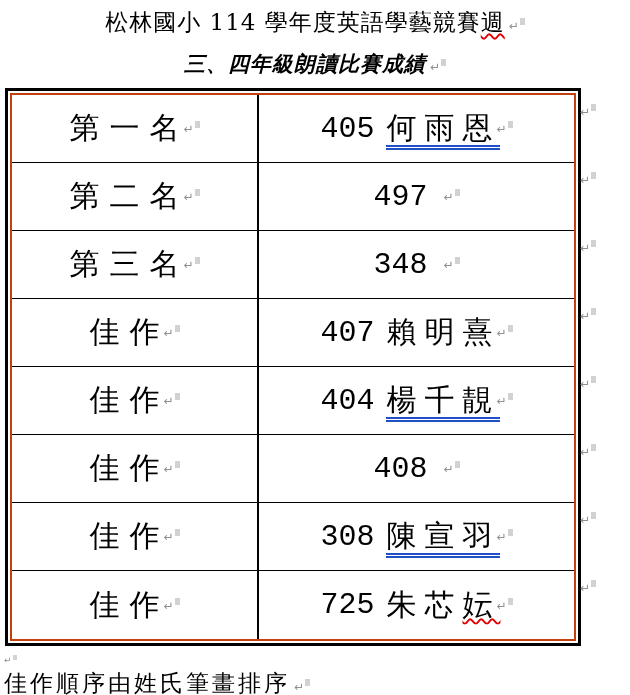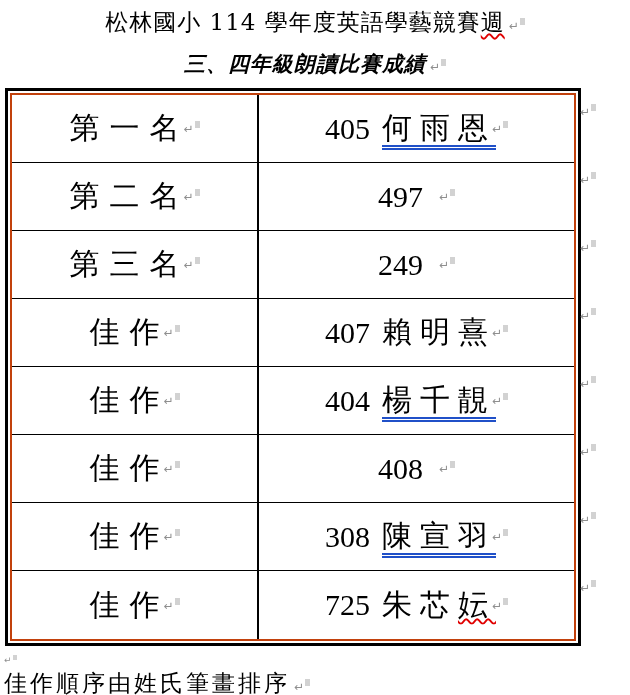--- a/index.html
+++ b/index.html
@@ -92,21 +92,21 @@
   }
   .cell-result{flex:1;}
   .cjk{font-family:"DejaVu Serif", serif;}
   .rank-text{
     font-size:30px;
     letter-spacing:10px;
     margin-right:-10px;
     white-space:nowrap;
   }
   .num{
-    font-family:Liberation Serif, serif;
+    font-family:Liberation Mono, monospace;
     font-size:30px;
     margin-right:12px;
   }
   .name-group{
     font-size:30px;
     letter-spacing:8px;
     margin-right:-8px;
     white-space:nowrap;
   }
   .row-mark{
@@ -168,21 +168,21 @@
       </div>
       <span class="mark row-mark">↵</span>
     </div>
 
     <div class="row">
       <div class="cell cell-rank">
         <span class="cjk rank-text">第三名</span>
             <span class="mark">↵</span>
       </div>
       <div class="cell cell-result">
-        <span class="num">249</span>
+        <span class="num">348</span>
             <span class="mark">↵</span>
       </div>
       <span class="mark row-mark">↵</span>
     </div>
 
     <div class="row">
       <div class="cell cell-rank">
         <span class="cjk rank-text">佳作</span>
             <span class="mark">↵</span>
       </div>

